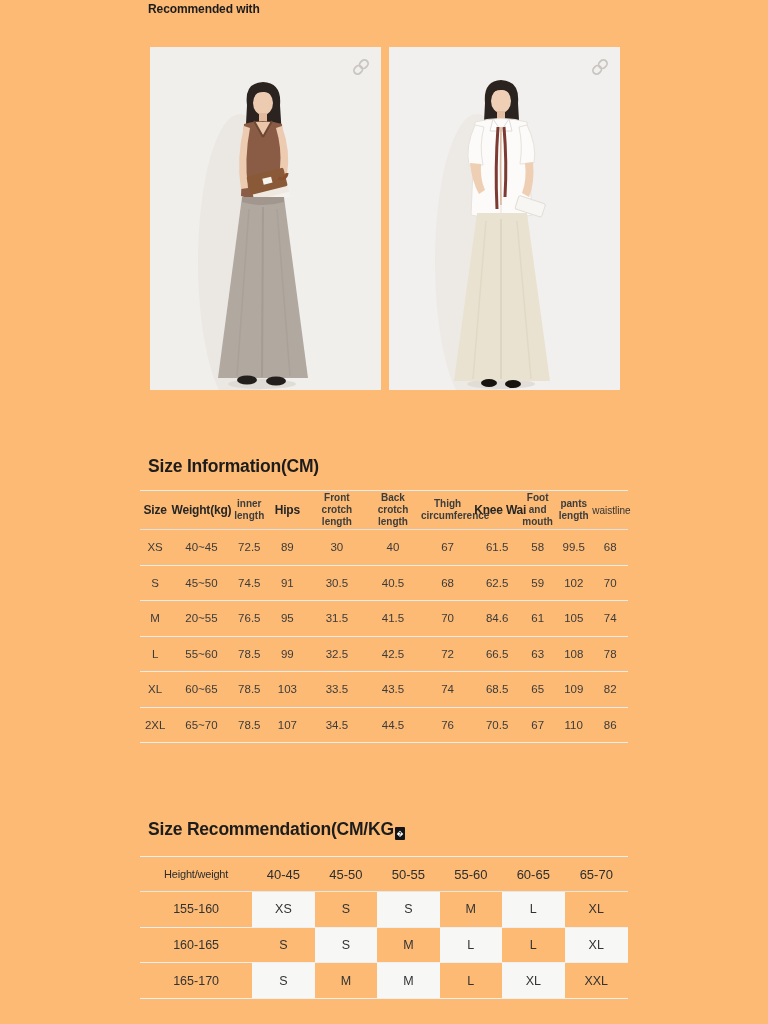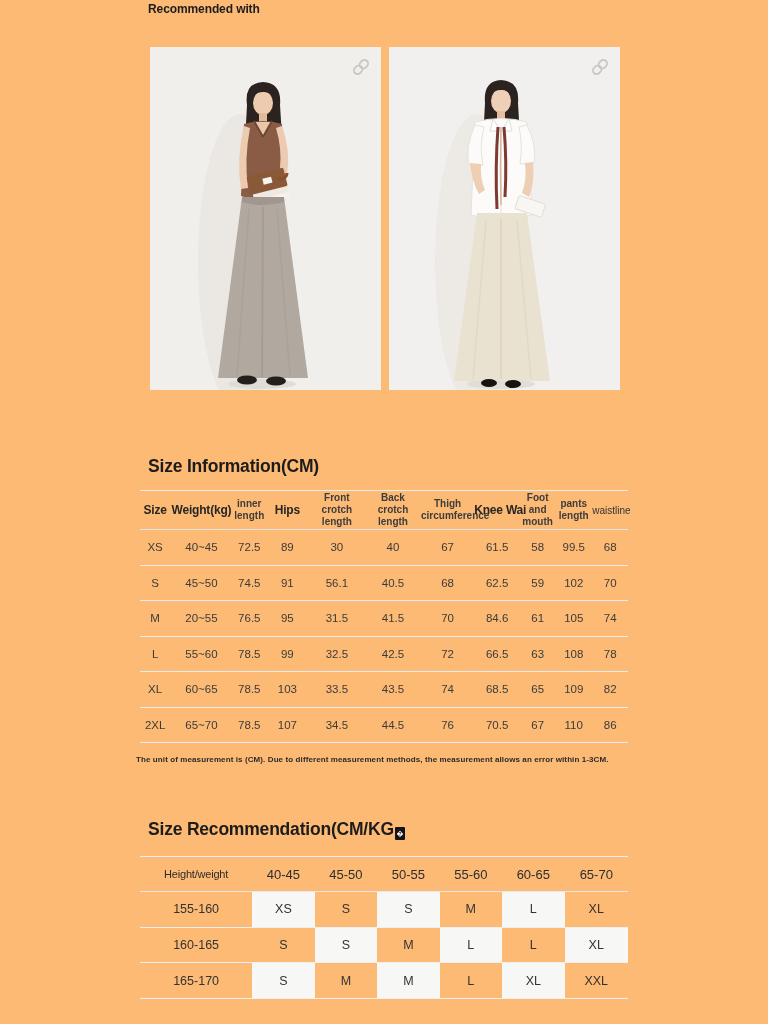--- a/index.html
+++ b/index.html
@@ -171,21 +171,21 @@
           <td>61.5</td>
           <td>58</td>
           <td>99.5</td>
           <td>68</td>
         </tr>
         <tr>
           <td>S</td>
           <td>45~50</td>
           <td>74.5</td>
           <td>91</td>
-          <td>56.1</td>
+          <td>30.5</td>
           <td>40.5</td>
           <td>68</td>
           <td>62.5</td>
           <td>59</td>
           <td>102</td>
           <td>70</td>
         </tr>
         <tr>
           <td>M</td>
           <td>20~55</td>
@@ -234,21 +234,20 @@
           <td>44.5</td>
           <td>76</td>
           <td>70.5</td>
           <td>67</td>
           <td>110</td>
           <td>86</td>
         </tr>
       </tbody>
     </table>
 
-  <p class="note">The unit of measurement is (CM). Due to different measurement methods, the measurement allows an error within 1-3CM.</p>
 
   <h2 class="sec-title" id="size-reco-title"><span>Size Recommendation(CM/KG</span><span class="missing-glyph">�</span></h2>
 
   <table id="size-reco-table">
       <colgroup>
         <col style="width: 23%;">
         <col style="width: 12.8%;">
         <col style="width: 12.8%;">
         <col style="width: 12.8%;">
         <col style="width: 12.8%;">

